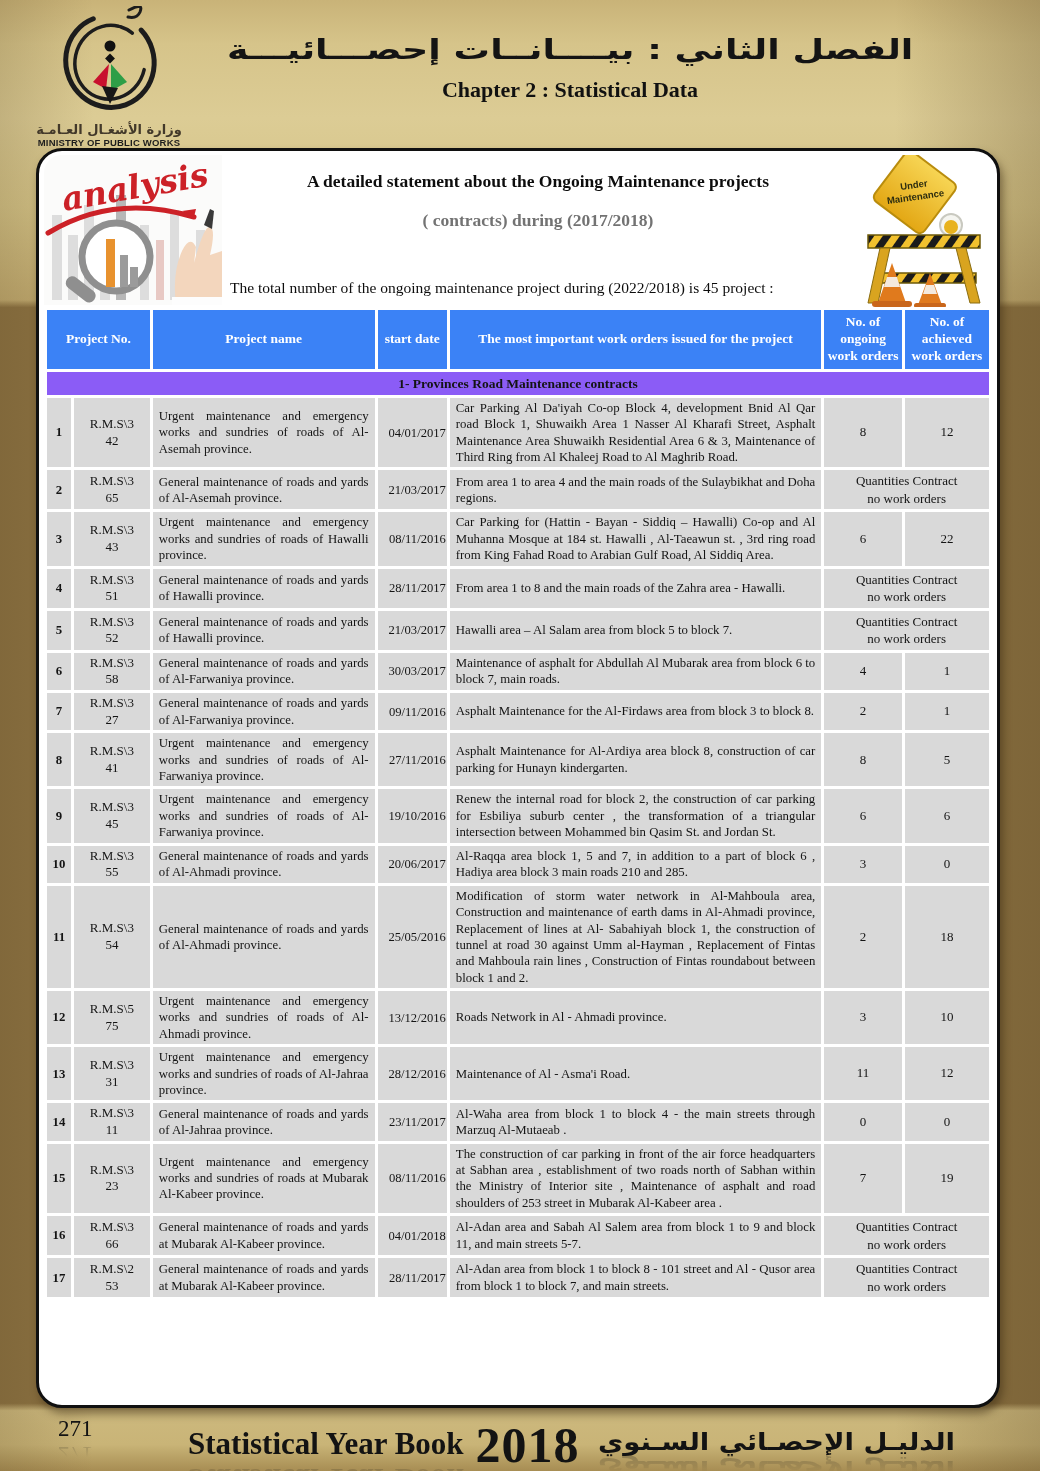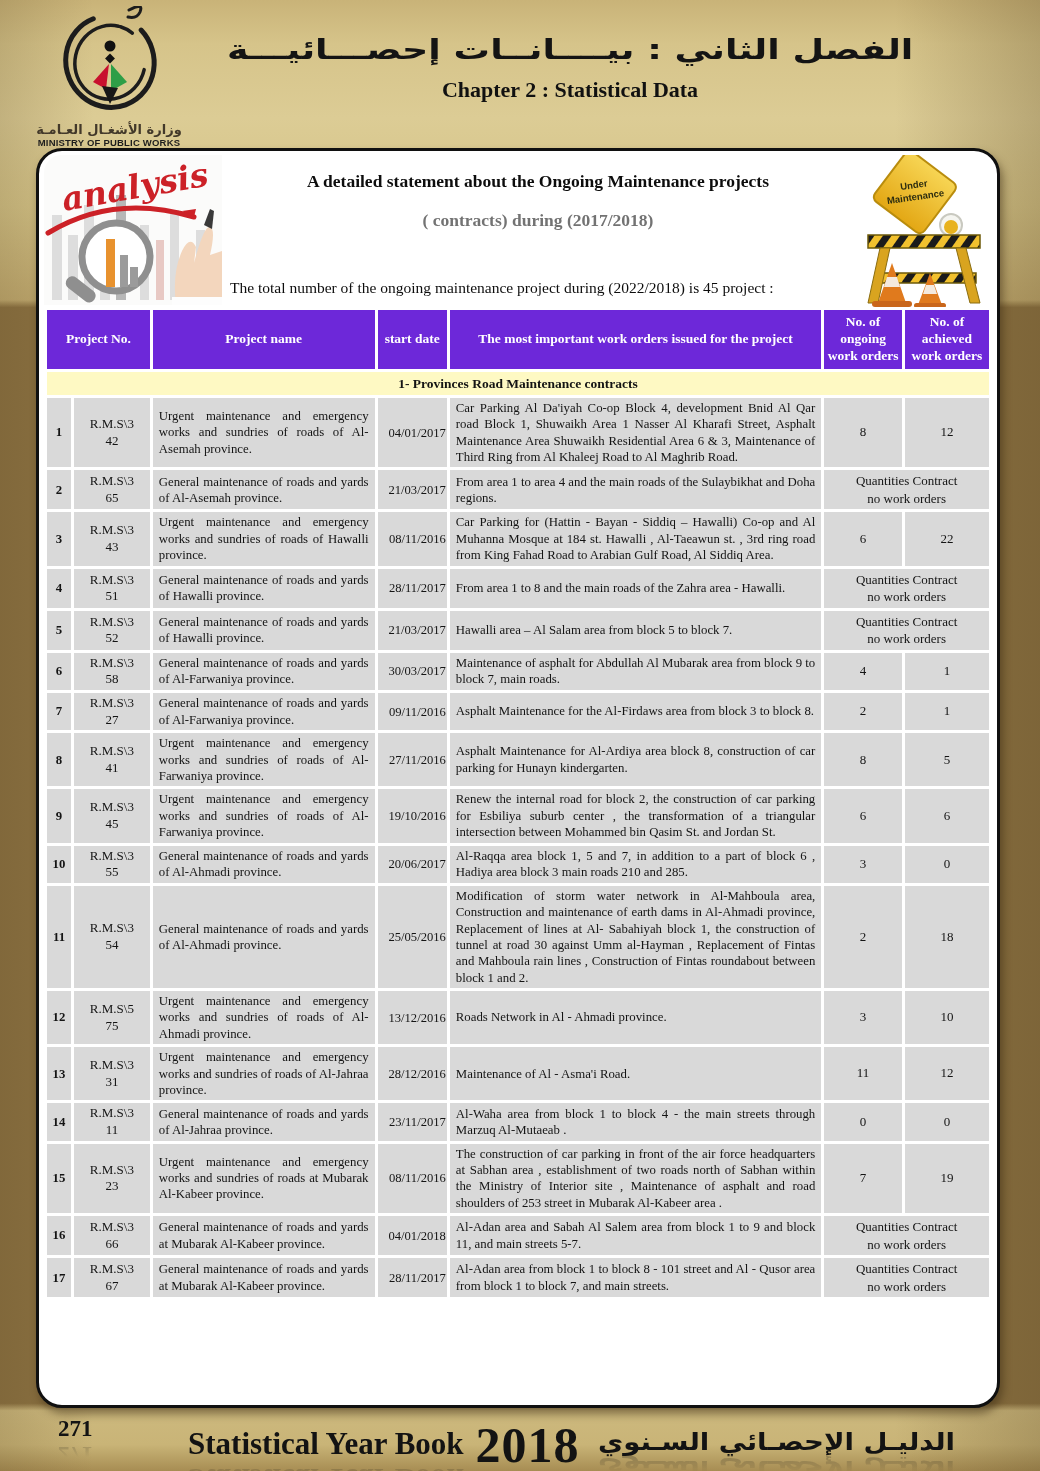--- a/index.html
+++ b/index.html
@@ -33,41 +33,41 @@
   .card-header{position:relative;height:152px;display:flex;}
   .analysis-img{width:178px;height:150px;flex:0 0 auto;border-radius:18px 0 0 0;overflow:hidden;}
   .maint-img{width:138px;height:152px;flex:0 0 auto;}
   .title-col{flex:1;display:flex;flex-direction:column;text-align:center;padding:16px 6px 2px 6px;box-sizing:border-box;}
   .title-line1{font-size:17.5px;font-weight:bold;color:#0d0d0d;}
   .title-line2{font-size:17.5px;font-weight:bold;color:#737373;margin-top:18px;}
   .total-line{margin-top:auto;text-align:left;font-size:15.5px;color:#0d0d0d;padding:0 0 8px 2px;}
 
   
   table.projects{width:100%;border-collapse:separate;border-spacing:3px;table-layout:fixed;}
-  th{background:#6d28d9;color:#fff;font-weight:bold;font-size:13.5px;line-height:1.25;padding:4px 2px;vertical-align:middle;}
+  th{background:#3b82f6;color:#fff;font-weight:bold;font-size:13.5px;line-height:1.25;padding:4px 2px;vertical-align:middle;}
   td{background:#d9d9d9;color:#141414;font-size:12.8px;line-height:1.28;padding:2px 6px;vertical-align:middle;word-wrap:break-word;}
-  tr.section-row td{background:#fef9c3;font-weight:bold;text-align:center;font-size:13.5px;padding:3px 2px;}
+  tr.section-row td{background:#8b5cf6;font-weight:bold;text-align:center;font-size:13.5px;padding:3px 2px;}
   td.c-num{text-align:center;font-weight:bold;padding:2px 1px;}
   td.c-projno{text-align:center;padding:2px 14px;font-size:13px;}
   td.c-name{text-align:justify;}
   td.c-date{text-align:right;font-size:12.6px;padding:2px 1px;}
   td.c-desc{text-align:justify;}
   td.c-count{text-align:center;font-size:13px;}
   td.c-quant{text-align:center;font-size:13px;line-height:1.35;}
 
   
   .page-footer{position:absolute;left:0;top:1406px;width:100%;height:65px;color:#131313;}
   .reflect{position:relative;display:inline-block;}
   .reflect .mirror{
     position:absolute;left:0;top:96%;width:100%;transform:scaleY(-1);
     opacity:.27;filter:blur(.6px);pointer-events:none;
     -webkit-mask-image:linear-gradient(to top, rgba(0,0,0,.95), transparent 62%);
     mask-image:linear-gradient(to top, rgba(0,0,0,.95), transparent 62%);
   }
-  .page-number{position:absolute;left:58px;top:10px;font-size:23px;font-weight:bold;}
+  .page-number{position:absolute;left:58px;top:10px;font-size:23px;font-weight:normal;}
   .book-line{position:absolute;left:188px;top:2px;white-space:nowrap;}
   .book-title{font-size:31px;font-weight:bold;}
   .book-year{font-size:50px;font-weight:bold;letter-spacing:1px;position:relative;top:8px;margin-left:8px;}
   .book-ar{font-family:"DejaVu Sans",sans-serif;font-size:24px;font-weight:bold;margin-left:14px;display:inline-block;transform:scaleX(1.15);transform-origin:left center;position:relative;top:-4px;}
 </style>
 </head>
 <body>
 
 <div class="page-header">
   <div class="logo">
@@ -256,21 +256,21 @@
       <div>Quantities Contract</div>
       <div>no work orders</div>
     </td>
   </tr>
 
   <tr>
     <td class="c-num">6</td>
     <td class="c-projno">R.M.S\358</td>
     <td class="c-name">General maintenance of roads and yards of Al-Farwaniya province.</td>
     <td class="c-date">30/03/2017</td>
-    <td class="c-desc">Maintenance of asphalt for Abdullah Al Mubarak area from block 9 to  block 7, main roads.</td>
+    <td class="c-desc">Maintenance of asphalt for Abdullah Al Mubarak area from block 6 to  block 7, main roads.</td>
     <td class="c-count">4</td>
     <td class="c-count">1</td>
   </tr>
 
   <tr>
     <td class="c-num">7</td>
     <td class="c-projno">R.M.S\327</td>
     <td class="c-name">General maintenance of roads and yards of Al-Farwaniya province.</td>
     <td class="c-date">09/11/2016</td>
     <td class="c-desc">Asphalt Maintenance for the Al-Firdaws area from block 3 to block 8.</td>
@@ -365,21 +365,21 @@
     <td class="c-date">04/01/2018</td>
     <td class="c-desc">Al-Adan area and Sabah Al Salem area from block 1 to 9 and block 11,  and main streets 5-7.</td>
     <td class="c-quant" colspan="2">
       <div>Quantities Contract</div>
       <div>no work orders</div>
     </td>
   </tr>
 
   <tr>
     <td class="c-num">17</td>
-    <td class="c-projno">R.M.S\367</td>
+    <td class="c-projno">R.M.S\253</td>
     <td class="c-name">General maintenance of roads and yards at Mubarak Al-Kabeer province.</td>
     <td class="c-date">28/11/2017</td>
     <td class="c-desc">Al-Adan area from block 1 to block 8 - 101 street and Al - Qusor area from block 1 to block 7, and main streets.</td>
     <td class="c-quant" colspan="2">
       <div>Quantities Contract</div>
       <div>no work orders</div>
     </td>
   </tr>
 </tbody>
   </table>

